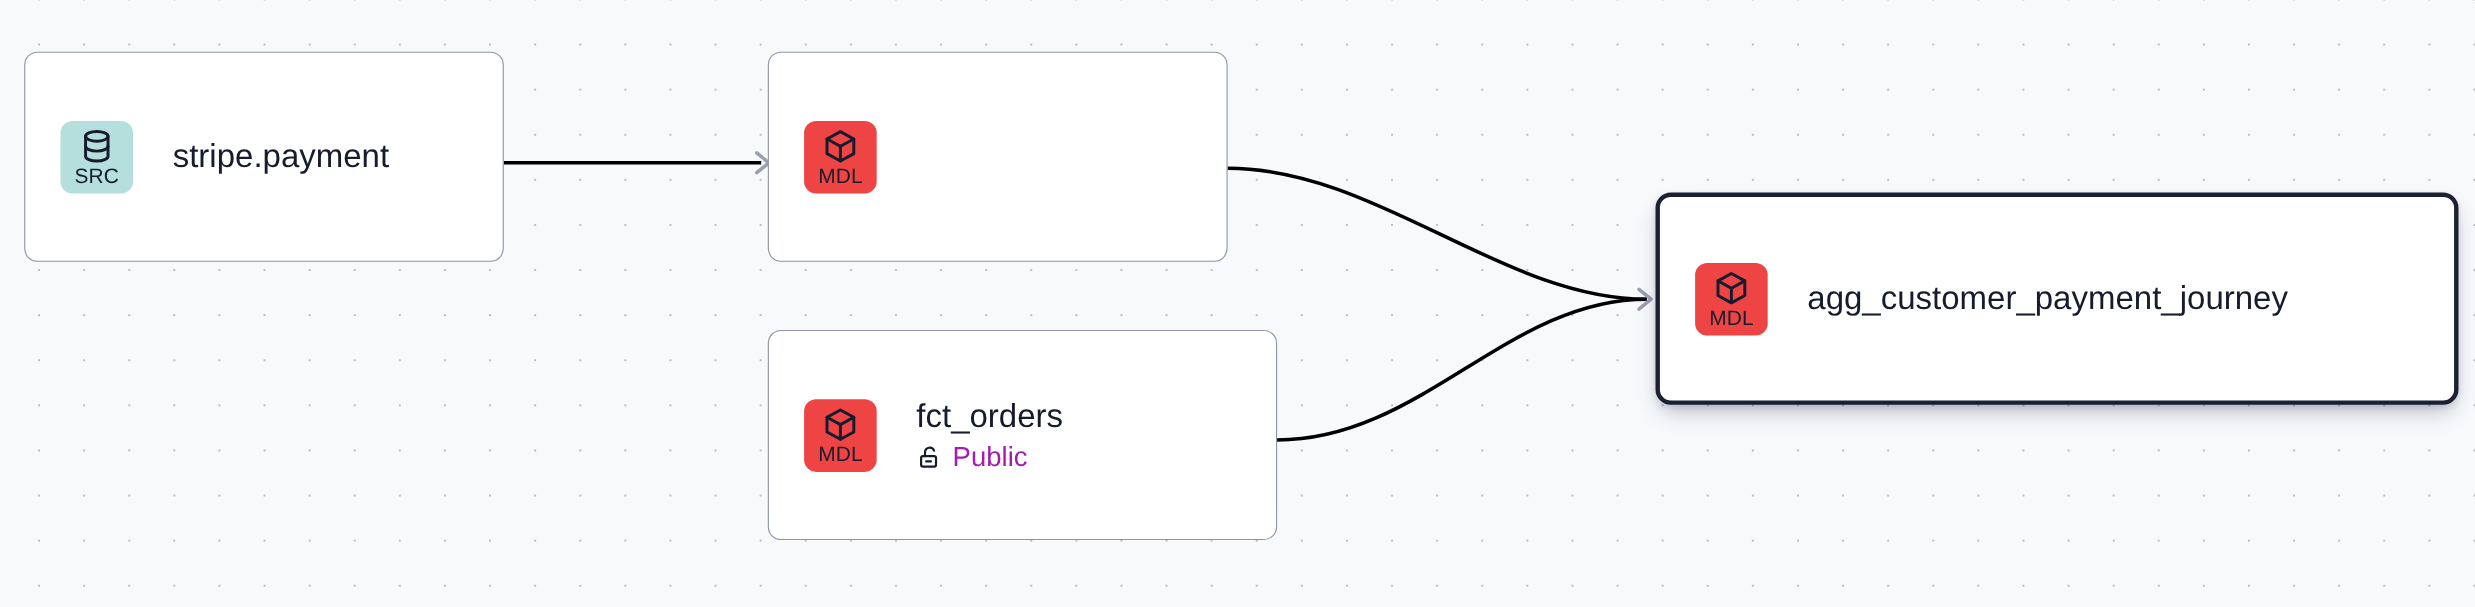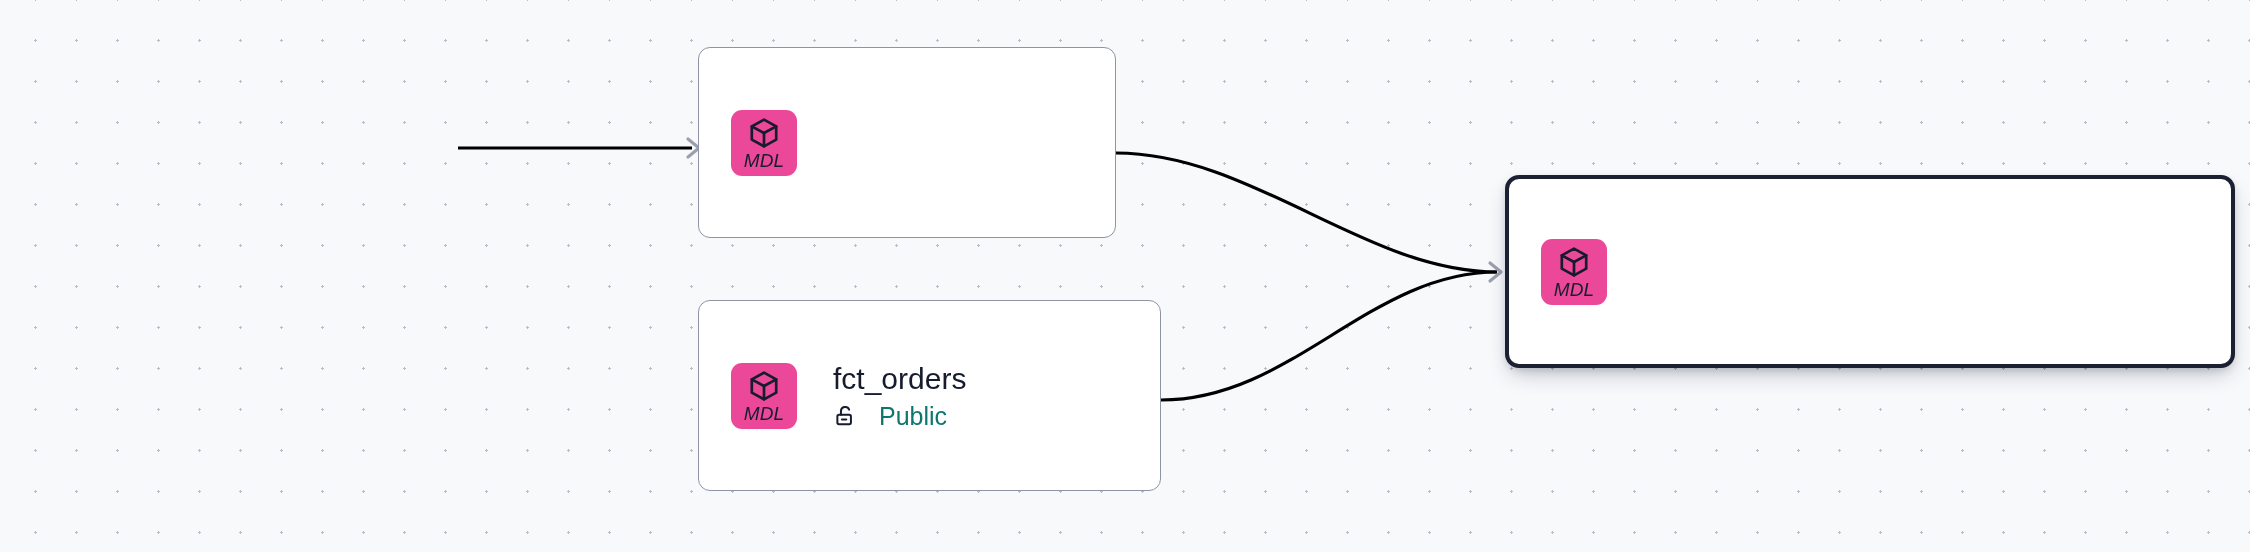--- a/index.html
+++ b/index.html
@@ -36,36 +36,36 @@
   }
   .badge{
     width:66px;height:66px;
     border-radius:11px;
     display:flex;flex-direction:column;
     align-items:center;justify-content:center;
     flex:0 0 auto;
     gap:1px;
   }
   .badge.src{background:#b4dfdc;}
-  .badge.mdl{background:#ec4899;font-style:italic;}
+  .badge.mdl{background:#ef4444;}
   .badge svg{display:block;}
   .badge-label{
     font-size:19px;line-height:19px;
     color:#161c2d;letter-spacing:.1px;
     font-family:"Liberation Sans", sans-serif;
   }
   .node-body{margin-left:36px;display:flex;flex-direction:column;justify-content:center;}
   .node-title{
     font-size:30px;line-height:36px;
     color:#161c2d;white-space:nowrap;
     font-family:"Liberation Sans", sans-serif;
   }
   .node-sub{
-    display:flex;align-items:center;gap:21px;
-    font-size:25px;line-height:30px;color:#0f766e;
+    display:flex;align-items:center;gap:8px;
+    font-size:25px;line-height:30px;color:#a21caf;
     margin-top:4px;white-space:nowrap;
   }
   .node-sub svg{display:block;flex:0 0 auto;}
 </style>
 </head>
 <body>
 
 <div id="canvas">
 
   <svg id="edges" viewBox="0 0 2250 552" width="2250" height="552" xmlns="http://www.w3.org/2000/svg">
@@ -75,20 +75,33 @@
     </g>
     <g>
       <path d="M 1116 153 C 1252 153, 1366 272, 1497 272" fill="none" stroke="#000000" stroke-width="3.2"></path>
     </g>
     <g>
       <path d="M 1161 400 C 1292 400, 1370 272, 1497 272" fill="none" stroke="#000000" stroke-width="3.2"></path>
       <path d="M 1490 263 L 1501 272 L 1490 281" fill="none" stroke="#9aa0ae" stroke-width="3.2" stroke-linecap="round" stroke-linejoin="round"></path>
     </g>
   </svg>
 
+  <div class="node" style="left:22px;top:47px;width:436px;height:191px;">
+    <div class="badge src">
+      <svg width="34" height="34" viewBox="0 0 24 24" fill="none" stroke="#161c2d" stroke-width="1.9" stroke-linecap="round" stroke-linejoin="round">
+        <ellipse cx="12" cy="5.6" rx="7.2" ry="3.1"></ellipse>
+        <path d="M4.8 5.6 v12.8 c0 1.7 3.2 3.1 7.2 3.1 s7.2-1.4 7.2-3.1 V5.6"></path>
+        <path d="M4.8 12 c0 1.7 3.2 3.1 7.2 3.1 s7.2-1.4 7.2-3.1"></path>
+      </svg>
+      <span class="badge-label">SRC</span>
+    </div>
+    <div class="node-body">
+      <div class="node-title">stripe.payment</div>
+    </div>
+  </div>
 
   <div class="node" style="left:698px;top:47px;width:418px;height:191px;">
     <div class="badge mdl">
       <svg width="34" height="34" viewBox="0 0 24 24" fill="none" stroke="#161c2d" stroke-width="1.9" stroke-linecap="round" stroke-linejoin="round">
         <path d="M12 2.6 L20.6 7.3 V16.7 L12 21.4 L3.4 16.7 V7.3 Z"></path>
         <path d="M3.4 7.3 L12 12 L20.6 7.3"></path>
         <path d="M12 12 V21.4"></path>
       </svg>
       <span class="badge-label">MDL</span>
     </div>
@@ -118,15 +131,18 @@
 
   <div class="node selected" style="left:1505px;top:175px;width:730px;height:193px;">
     <div class="badge mdl">
       <svg width="34" height="34" viewBox="0 0 24 24" fill="none" stroke="#161c2d" stroke-width="1.9" stroke-linecap="round" stroke-linejoin="round">
         <path d="M12 2.6 L20.6 7.3 V16.7 L12 21.4 L3.4 16.7 V7.3 Z"></path>
         <path d="M3.4 7.3 L12 12 L20.6 7.3"></path>
         <path d="M12 12 V21.4"></path>
       </svg>
       <span class="badge-label">MDL</span>
     </div>
+    <div class="node-body">
+      <div class="node-title">agg_customer_payment_journey</div>
+    </div>
   </div>
 
 </div>
 
 </body></html>

